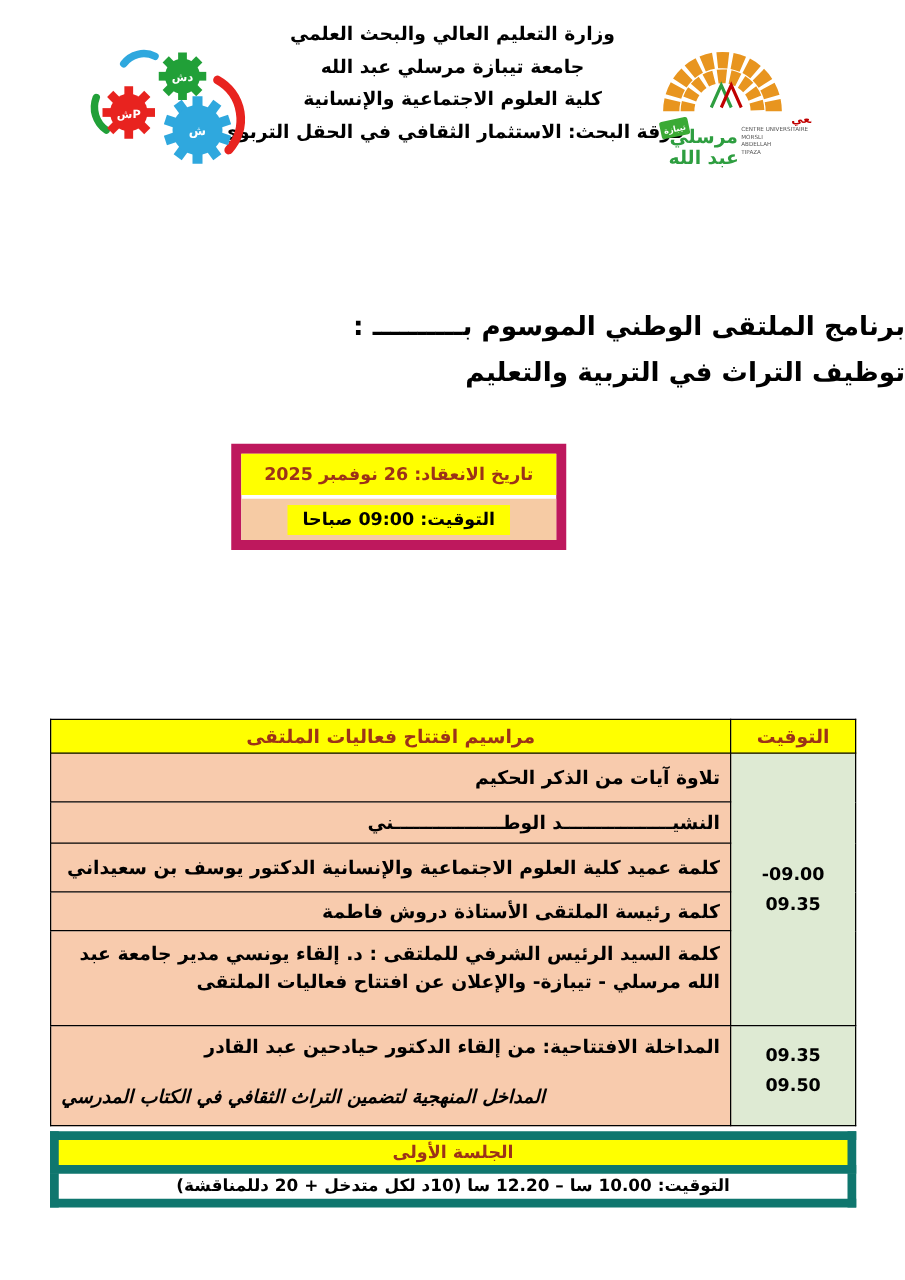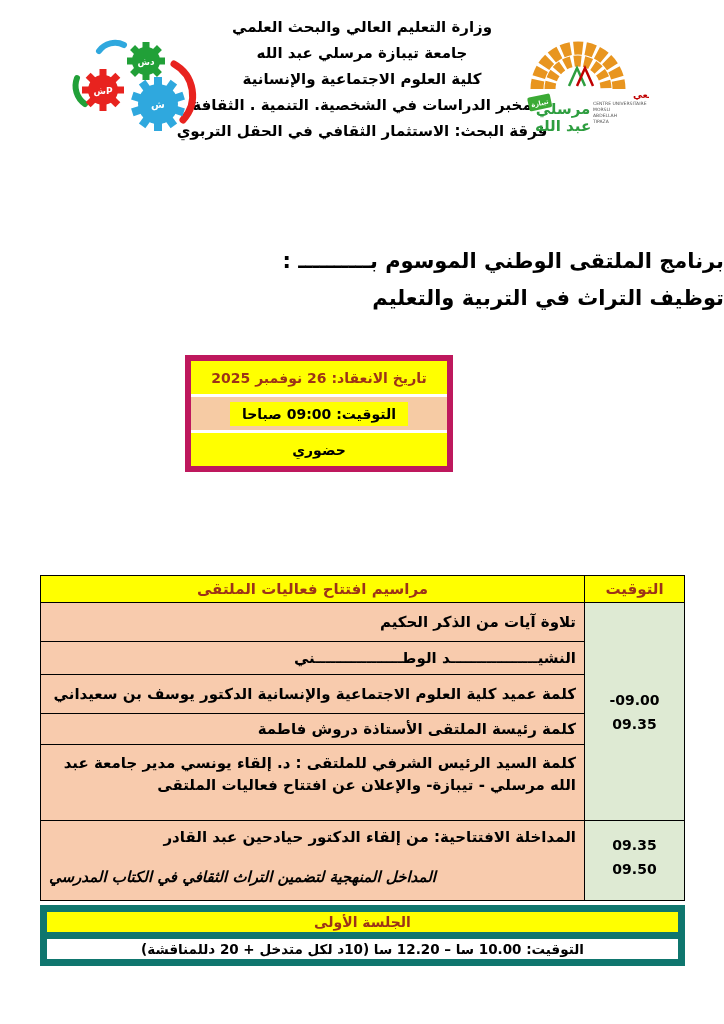--- a/index.html
+++ b/index.html
@@ -19,21 +19,21 @@
   .right-logo { left:521px; top:32px; }
   
   .title-block {
     position:absolute; top:243px; left:0; width:100%;
     text-align:right; direction:rtl; font-weight:bold;
     font-size:21px; line-height:37px; color:#000;
   }
   
   .info-box {
     position:absolute; left:185px; top:355px; width:268px;
-    border:6px solid #be185d; background:#ffffff; padding:0;
+    border:8px solid #be185d; background:#ffffff; padding:0;
   }
   .info-row {
     height:33px; margin-bottom:3px; display:flex; align-items:center;
     justify-content:center; direction:rtl; font-weight:bold; font-size:14px;
   }
   .info-row:last-child { margin-bottom:0; }
   .info-row.date { background:#FFFF00; color:#9C3318; }
   .info-row.time { background:#F6CBA4; color:#000; }
   .info-row.time .hl { background:#FFFF00; padding:4px 12px; }
   .info-row.mode { background:#FFFF00; color:#000; }
@@ -75,21 +75,20 @@
 </style>
 </head>
 <body>
 
 <div class="page">
 
   <div class="header-block">
     <div>وزارة التعليم العالي والبحث العلمي</div>
     <div>جامعة تيبازة مرسلي عبد الله</div>
     <div>كلية  العلوم الاجتماعية والإنسانية</div>
-    <div>مخبر الدراسات في الشخصية. التنمية . الثقافة</div>
     <div>فرقة البحث: الاستثمار الثقافي في الحقل التربوي</div>
   </div>
 
   <div class="logo left-logo">
     <svg width="135" height="100" viewBox="0 0 135 100">
 
       <path d="M 54 7 A 20 20 0 0 0 29 13" fill="none" stroke="#2FA8DE" stroke-width="6" stroke-linecap="round"></path>
 
       <path d="M 15 66 A 22 22 0 0 1 7 40" fill="none" stroke="#21A038" stroke-width="6" stroke-linecap="round"></path>
 
@@ -175,23 +174,20 @@
     <div>توظيف التراث في التربية والتعليم</div>
   </div>
 
   <div class="info-box">
     <div class="info-row date">
       <span>تاريخ الانعقاد: 26 نوفمبر 2025</span>
     </div>
     <div class="info-row time">
       <span class="hl">التوقيت:  09:00 صباحا</span>
     </div>
-    <div class="info-row mode">
-      <span>حضوري</span>
-    </div>
   </div>
 
   <table class="sched">
     <colgroup>
         <col style="width:100px">
         <col>
       </colgroup>
     <tbody>
         <tr>
       <th>التوقيت</th>

